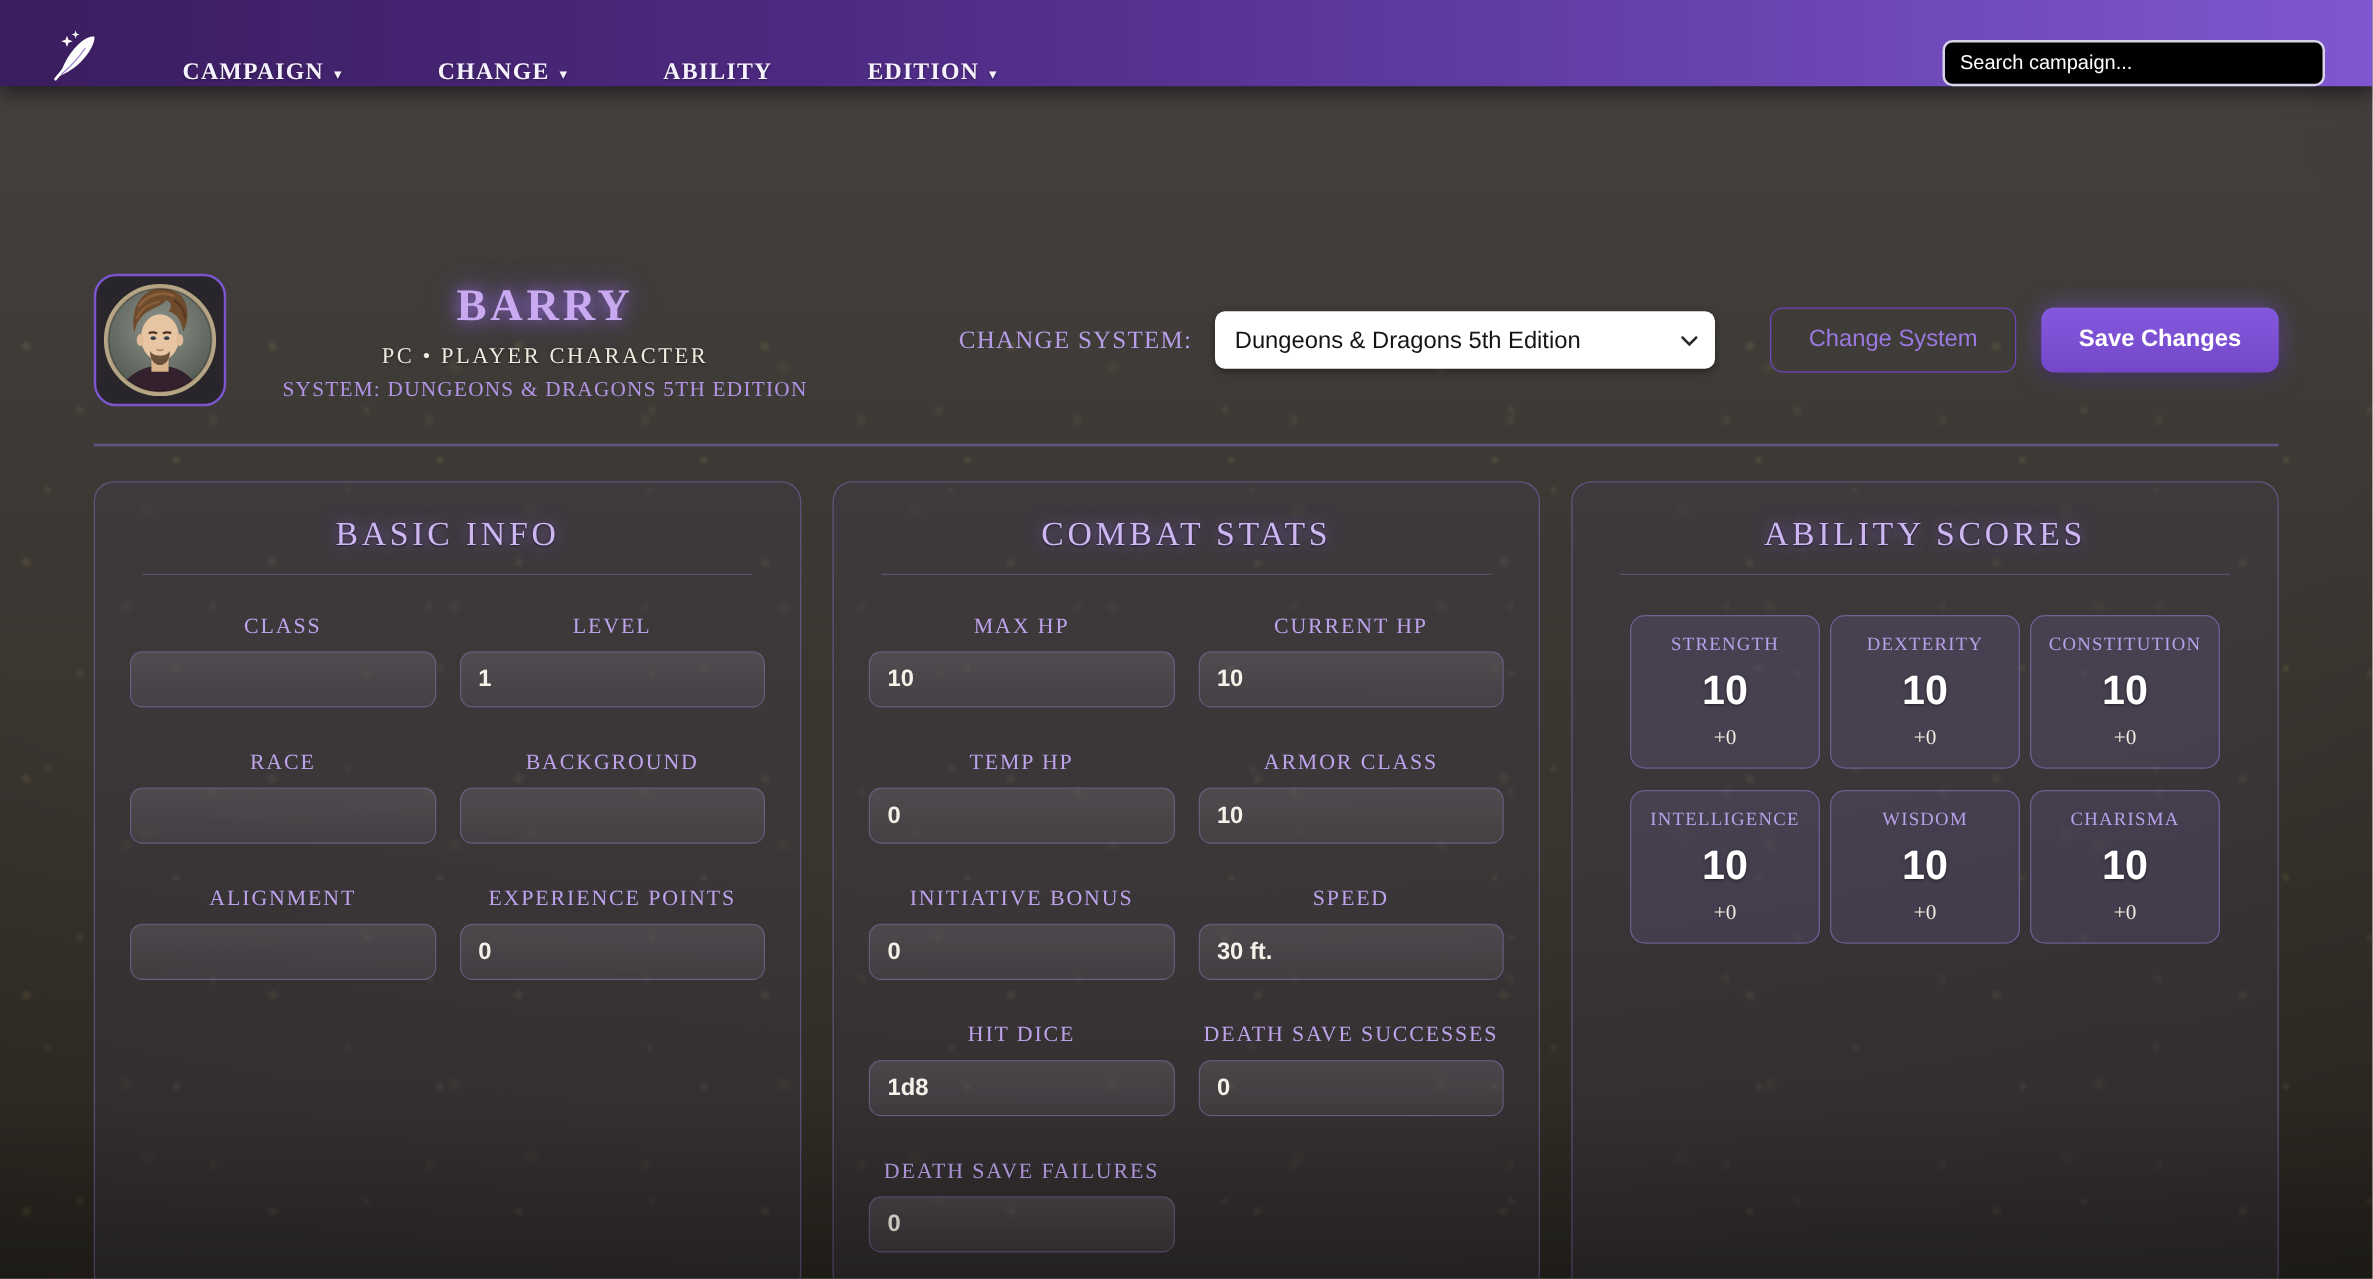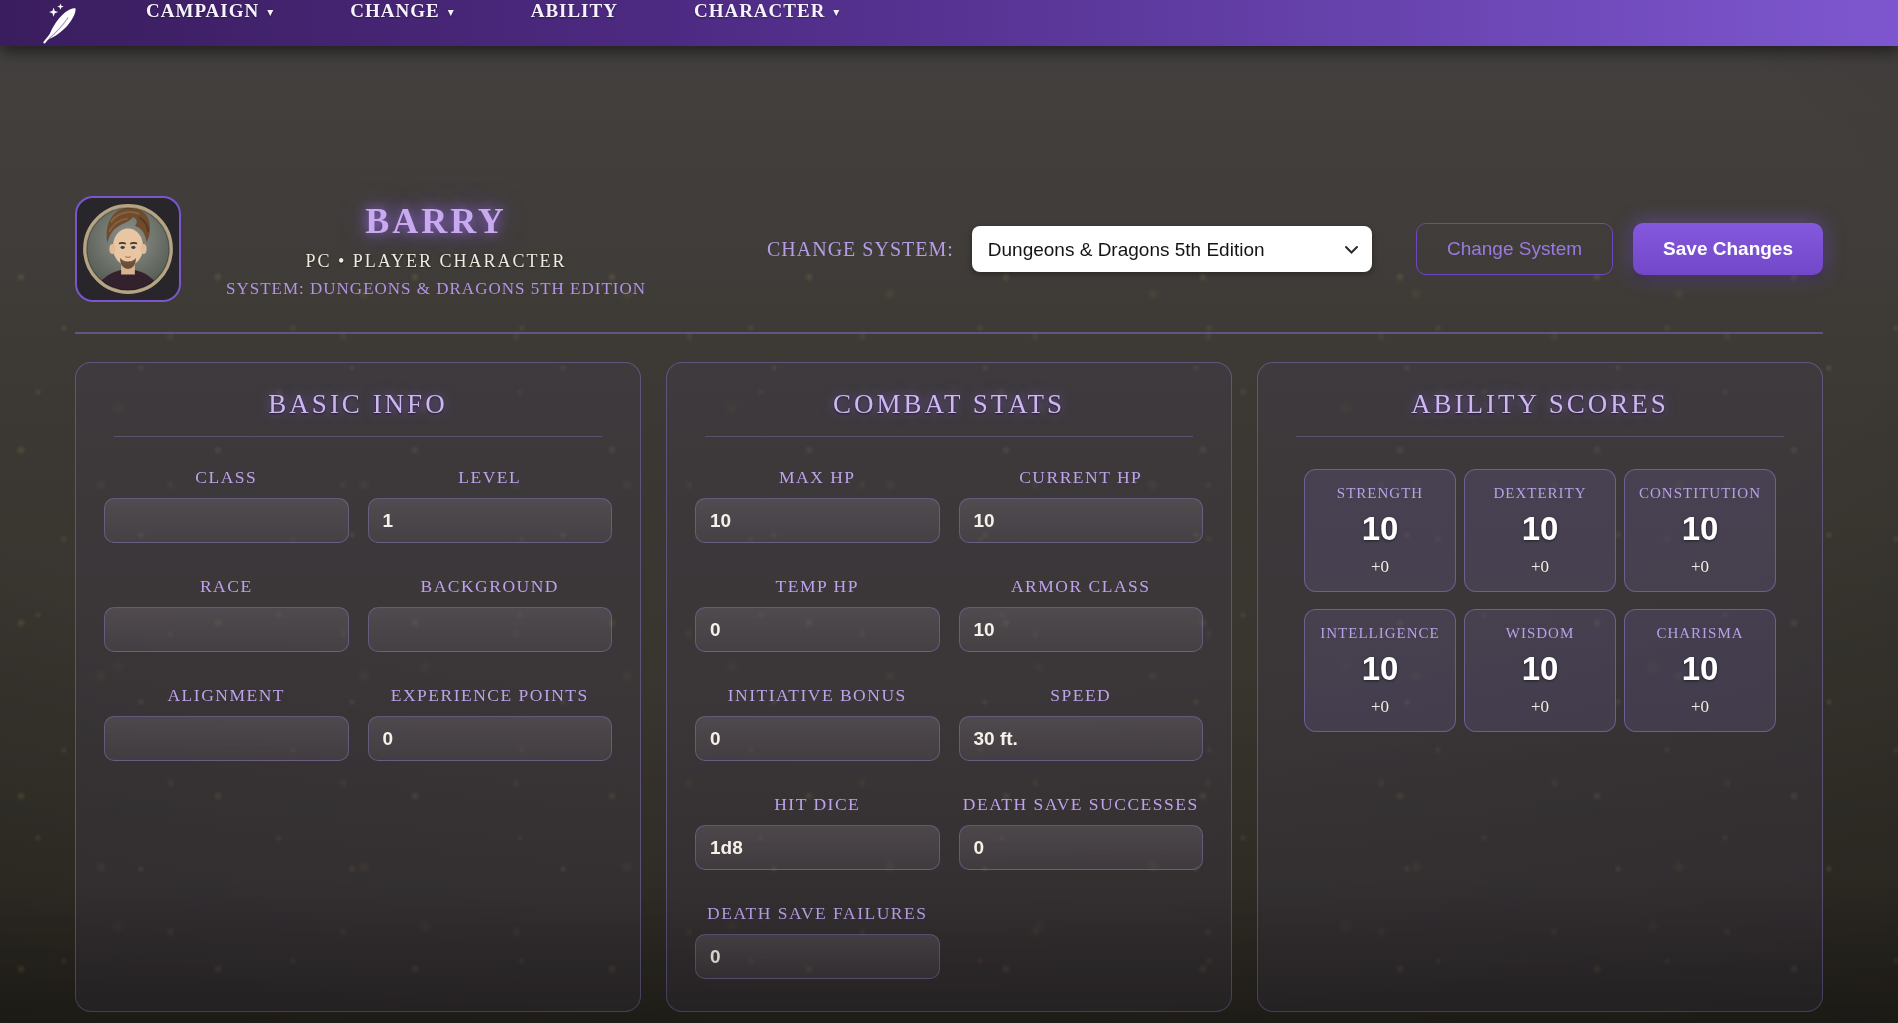--- a/index.html
+++ b/index.html
@@ -26,22 +26,22 @@
     background-size: 197px 173px, 229px 211px, 263px 191px, 211px 167px, 173px 149px, 241px 223px, 307px 259px;
   }
   .vignette-bottom {
     position: absolute; inset: 0; pointer-events: none; z-index: 3;
     background: linear-gradient(180deg, rgba(0,0,0,0) 86%, rgba(0,0,0,0.25) 100%);
   }
 
   
   .navbar {
     position: relative; z-index: 5;
-    height: 46px; width: 100%;
-    display: flex; align-items: flex-start;
+    height: 69px; width: 100%;
+    display: flex; align-items: flex-end;
     background: linear-gradient(90deg, #3a1d5e 0%, #4d2a82 35%, #5d3a9e 60%, #7e57d0 100%);
     box-shadow: 0 6px 14px rgba(0,0,0,0.5);
   }
   .brand { margin-left: 34px; width: 52px; height: 48px; display: flex; align-items: center; justify-content: center; }
   .nav-items { display: flex; align-items: center; gap: 76px; margin-left: 60px; }
   .nav-item {
     font-family: "Liberation Serif", "DejaVu Serif", serif;
     font-size: 19px; font-weight: 700; letter-spacing: 1px;
     color: #f6f2fd; cursor: pointer; display: flex; align-items: center; gap: 8px;
     text-shadow: 0 1px 2px rgba(0,0,0,.4);
@@ -208,24 +208,25 @@
       <span class="nav-caret">▾</span>
     </div>
     <div class="nav-item">
       <span>CHANGE</span>
       <span class="nav-caret">▾</span>
     </div>
     <div class="nav-item">
       <span>ABILITY</span>
     </div>
     <div class="nav-item">
-      <span>CHARACTER</span>
+      <span>EDITION</span>
       <span class="nav-caret">▾</span>
     </div>
   </div>
+  <input class="nav-search" type="text" placeholder="Search campaign..." style="">
 </nav>
 
 <div class="content">
 
   <div class="char-header">
     <div class="avatar-frame">
       <svg width="98" height="98" viewBox="0 0 100 100">
         <defs>
           <radialGradient id="avbg" cx="50%" cy="38%" r="70%">
             <stop offset="0%" stop-color="#8e948b"></stop>

